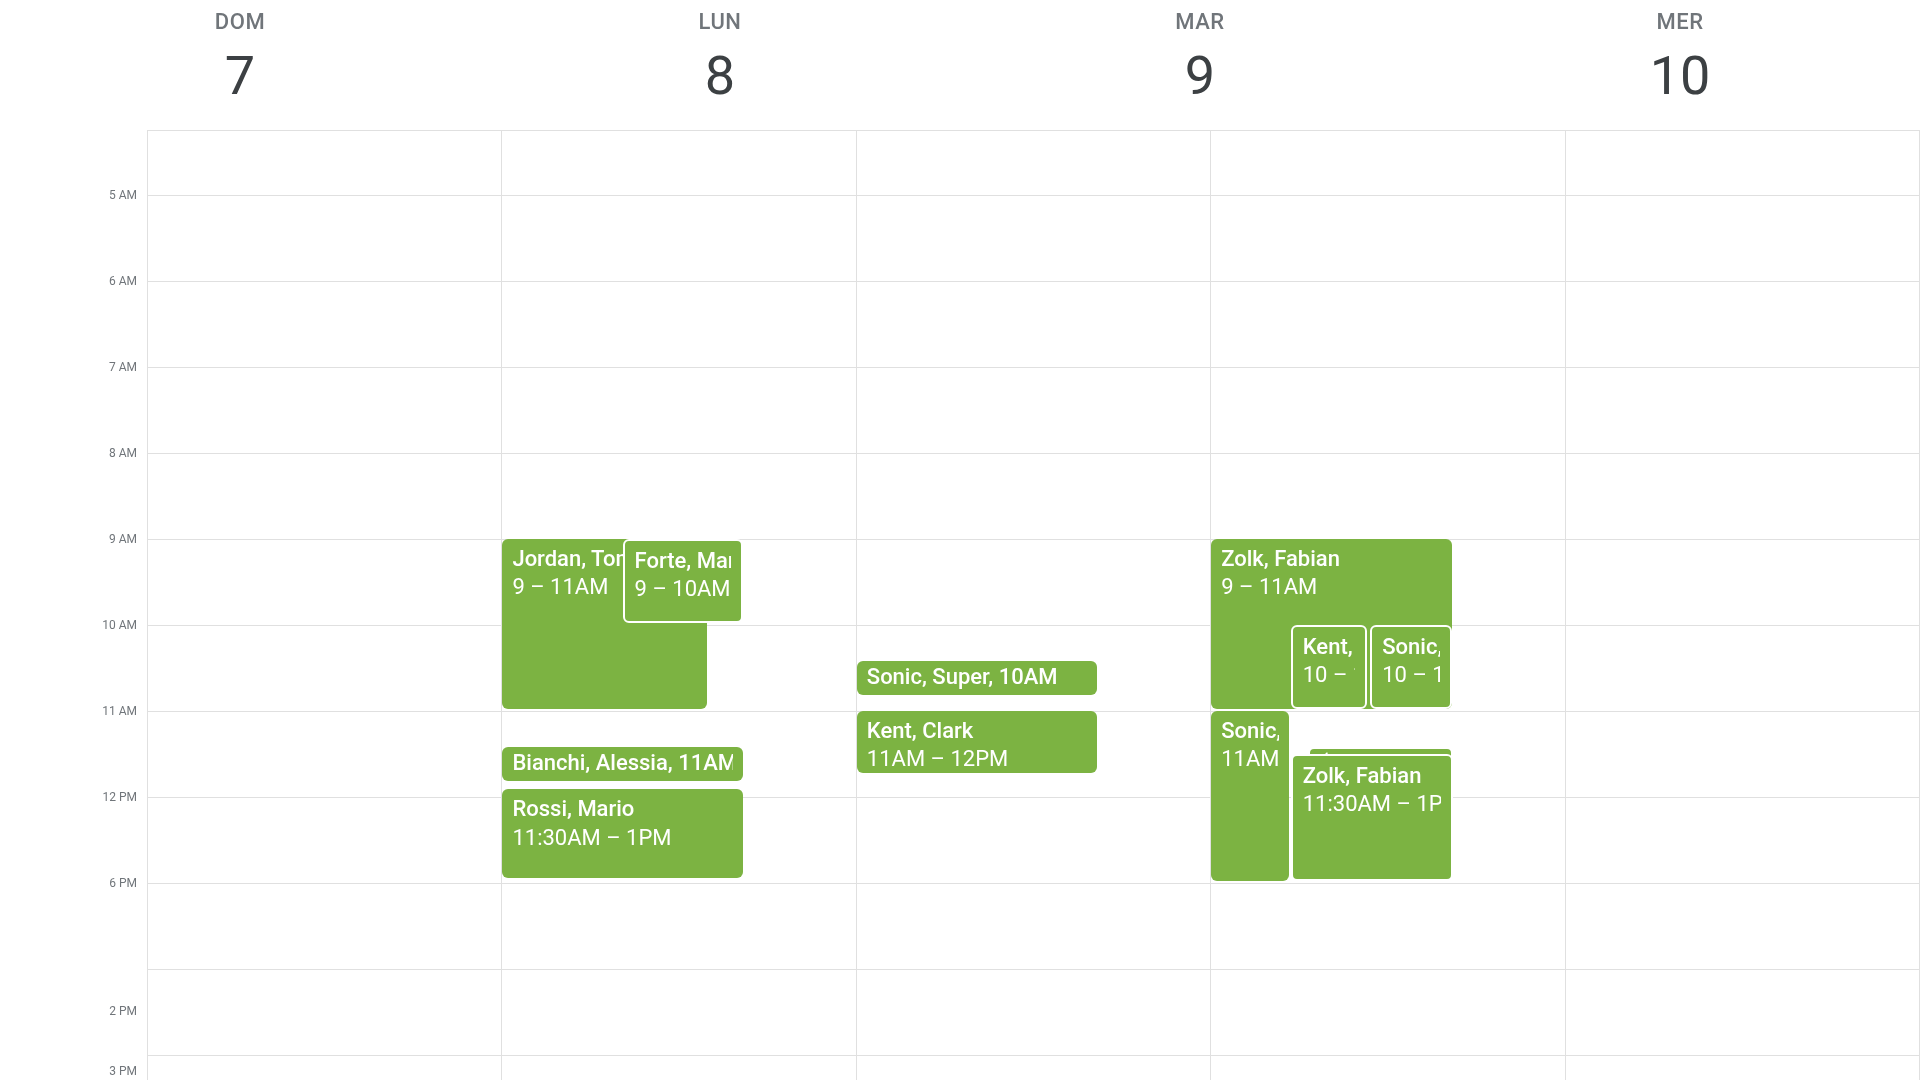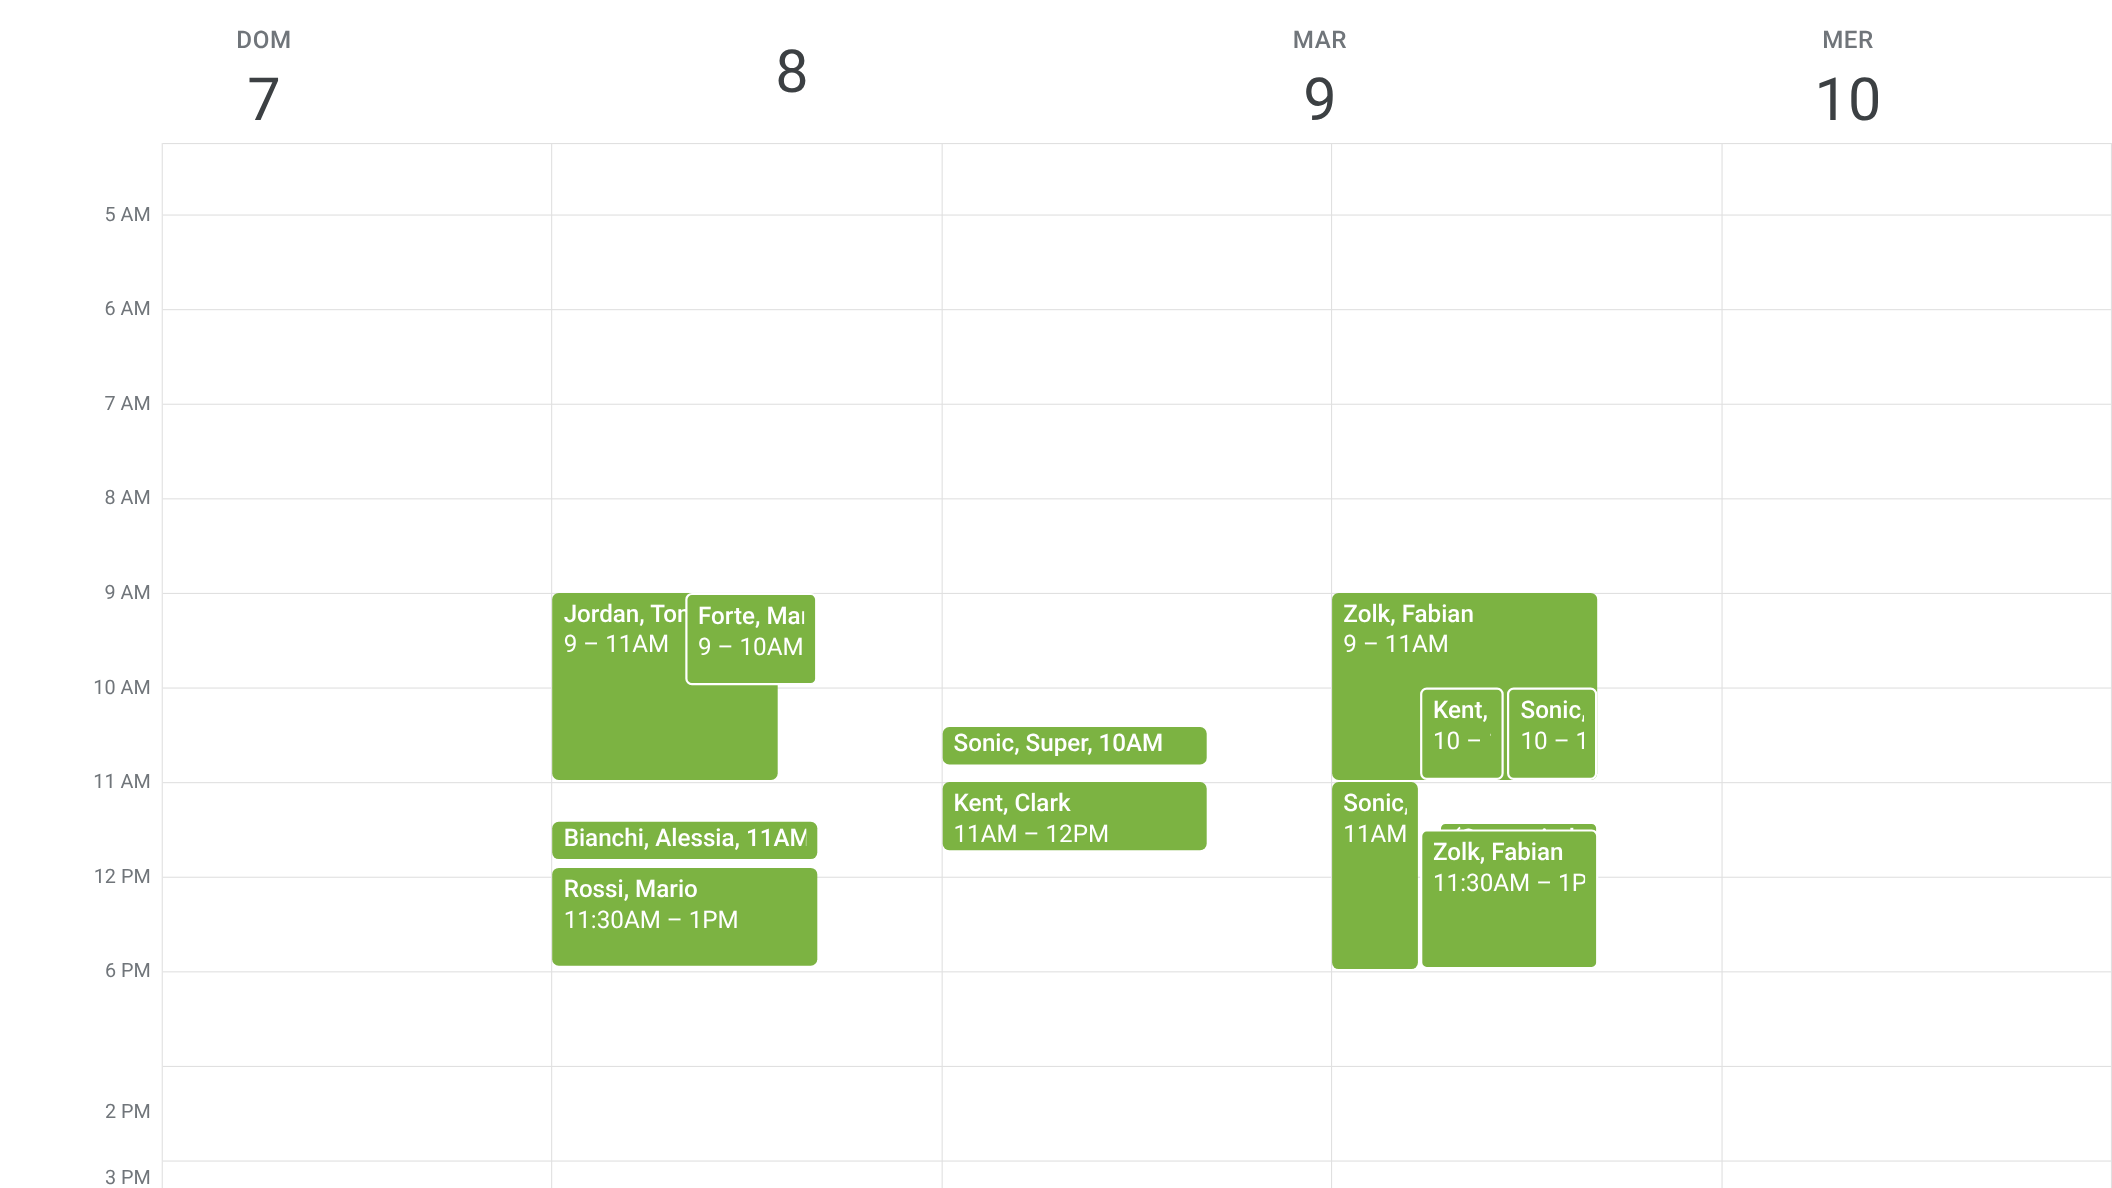--- a/index.html
+++ b/index.html
@@ -3,27 +3,27 @@
 <meta charset="utf-8">
 <style>
   * { box-sizing: border-box; margin: 0; padding: 0; }
   html, body { width: 1920px; height: 1080px; font-family: 'Roboto', 'Helvetica Neue', Arial, sans-serif; background: #fff; color: #3c4043; overflow: hidden; }
   .calendar { position: relative; width: 1920px; height: 1080px; }
 
   .header { position: relative; height: 130px; display: flex; }
   .tz-col { width: 148px; flex-shrink: 0; position: relative; }
   .tz-label { position: absolute; bottom: -20px; left: 30px; font-size: 20px; color: #70757a; }
   .day-cols { flex: 1; display: flex; }
-  .day-header { flex: 1; text-align: center; padding-top: 25px; }
+  .day-header { flex: 1; text-align: center; padding-top: 9px; }
   .day-header .dow { font-size: 22px; font-weight: 500; color: #70757a; letter-spacing: 0.5px; }
   .day-header .num { font-size: 54px; font-weight: 400; color: #3c4043; margin-top: 10px; }
 
   .grid { position: relative; display: flex; height: 950px; }
   .time-col { width: 148px; flex-shrink: 0; position: relative; border-right: 1px solid #e0e0e0; }
-  .time-label { position: absolute; right: 10px; font-size: 18px; color: #70757a; transform: translateY(-50%); }
+  .time-label { position: absolute; right: 10px; font-size: 12px; color: #70757a; transform: translateY(-50%); }
 
   .events-area { flex: 1; position: relative; display: flex; }
   .day-column { flex: 1; position: relative; border-right: 1px solid #e0e0e0; }
   .day-column:first-child { border-left: 1px solid #e0e0e0; }
 
   .hour-lines { position: absolute; top: 0; left: 0; right: 0; bottom: 0; pointer-events: none; }
   .hour-line { position: absolute; left: 0; right: 0; border-top: 1px solid #e0e0e0; }
 
   .event {
     position: absolute;
@@ -47,20 +47,21 @@
 
 <div class="calendar">
 
   <div class="header">
     <div class="day-cols" id="day-headers">
         <div class="day-header">
           <div class="dow">DOM</div>
           <div class="num">7</div>
         </div>
         <div class="day-header">
+          <div class="dow">LUN</div>
           <div class="num">8</div>
         </div>
         <div class="day-header">
           <div class="dow">MAR</div>
           <div class="num">9</div>
         </div>
         <div class="day-header">
           <div class="dow">MER</div>
           <div class="num">10</div>
         </div>

